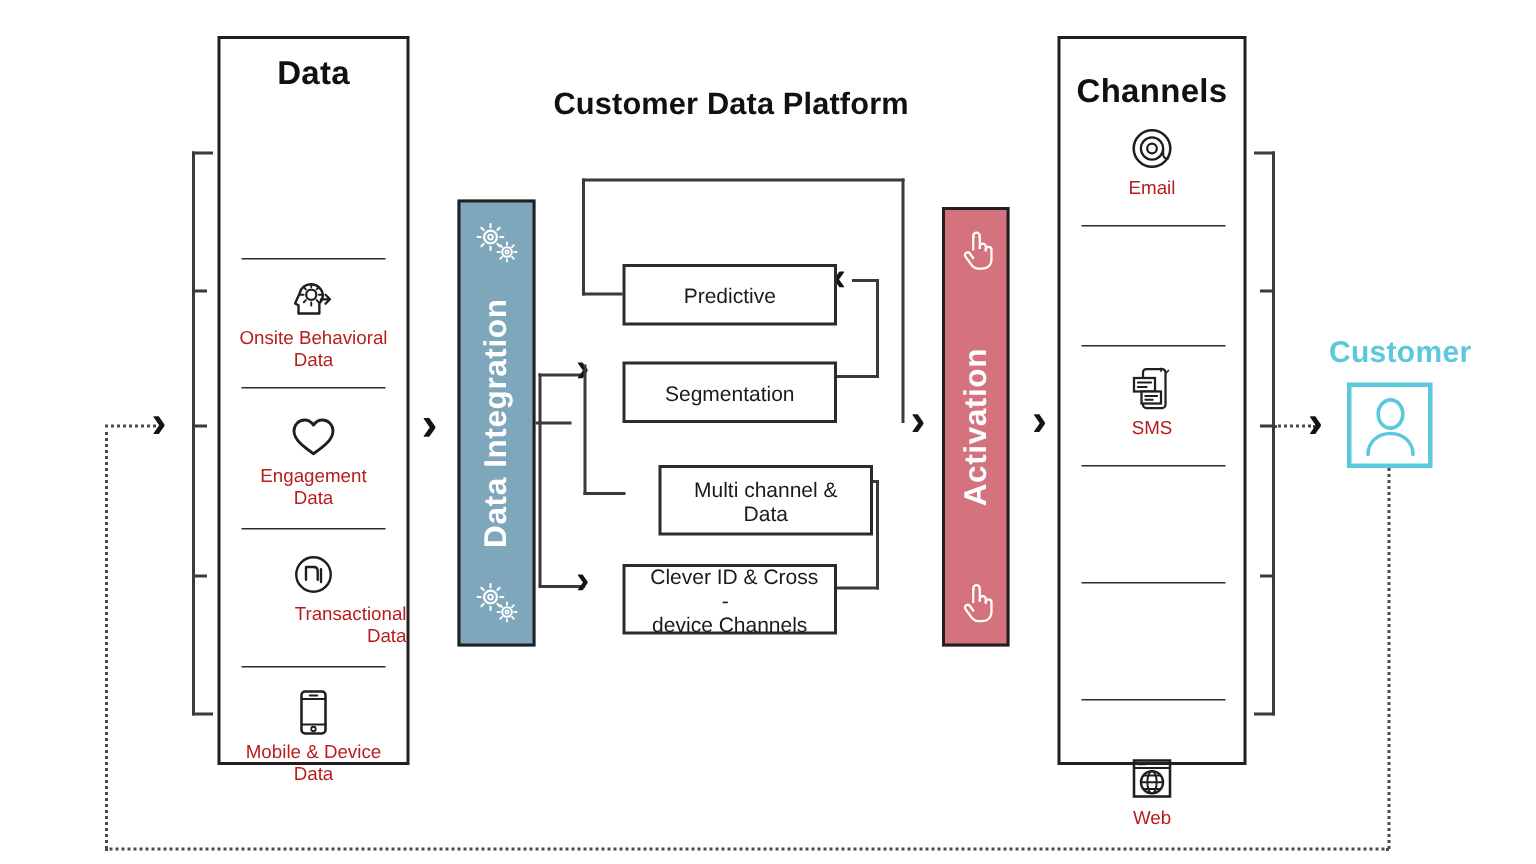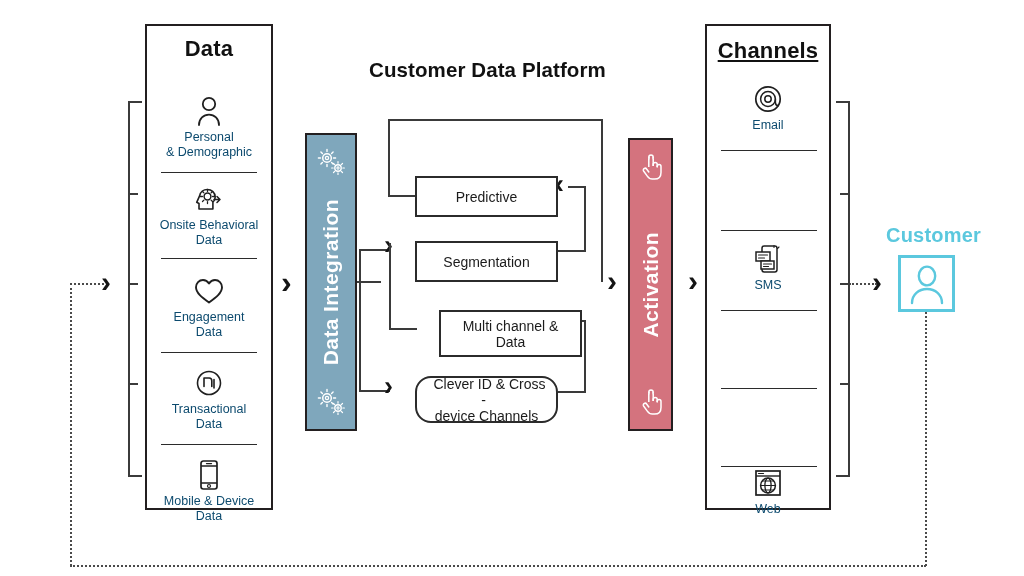--- a/index.html
+++ b/index.html
@@ -4,21 +4,21 @@
 <style>
   html,body{margin:0;padding:0;background:#ffffff;}
   body{width:1024px;height:576px;overflow:hidden;font-family:"Liberation Sans",sans-serif;color:#1a1a1a;}
   #stage{position:relative;width:1024px;height:416px;}
 
   .panel{position:absolute;border:2px solid #231f20;background:#fff;box-sizing:border-box;}
   .panel-title{position:absolute;width:100%;text-align:center;font-weight:bold;font-size:22px;color:#111;letter-spacing:.2px;}
 
   .cell{position:absolute;width:100%;text-align:center;}
   .cell .ic{height:34px;display:flex;align-items:center;justify-content:center;}
-  .cell .lb{font-size:12.5px;line-height:14.5px;color:#0c4a6e;margin-top:2px;}
+  .cell .lb{font-size:12.5px;line-height:14.5px;color:#b91c1c;margin-top:2px;}
   .divider{position:absolute;height:0;border-top:1.6px solid #2b2b2b;}
 
   .title-main{position:absolute;font-weight:bold;font-size:20.5px;color:#111;letter-spacing:.1px;}
 
   .vbar{position:absolute;border:2px solid #231f20;box-sizing:border-box;display:flex;flex-direction:column;align-items:center;justify-content:space-between;padding:10px 0;}
   .vbar .vtext{color:#fff;font-weight:bold;font-size:21px;writing-mode:vertical-rl;transform:rotate(180deg);white-space:nowrap;letter-spacing:.4px;}
   .vbar .vic{width:34px;height:34px;display:flex;align-items:center;justify-content:center;}
 
   .pbox{position:absolute;border:2.5px solid #2b2b2b;background:#fff;box-sizing:border-box;display:flex;align-items:center;justify-content:center;text-align:center;}
   .pbox span{font-size:14px;line-height:16px;color:#1b1b1b;padding:0 6px;}
@@ -62,30 +62,20 @@
     <i style="left:0;top:0;width:14px;height:1.8px;"></i>
     <i style="left:0;top:92px;width:10px;height:1.8px;"></i>
     <i style="left:0;top:182px;width:10px;height:1.8px;"></i>
     <i style="left:0;top:282px;width:10px;height:1.8px;"></i>
     <i style="left:0;top:374px;width:14px;height:1.8px;"></i>
   </div>
 
   <div class="panel" style="left:145px;top:24px;width:128px;height:486px;">
     <div class="panel-title" style="top:10px;">Data</div>
 
-    <div class="cell" style="top:68px;">
-      <div class="ic">
-        <svg width="26" height="30" viewBox="0 0 26 30">
-            <circle cx="13" cy="8" r="6.2" fill="none" stroke="#1f1f1f" stroke-width="1.8"></circle>
-            <path d="M3 29c0-6.2 4.6-10.4 10-10.4S23 22.8 23 29" fill="none" stroke="#1f1f1f" stroke-width="1.8" stroke-linecap="round"></path>
-          </svg>
-      </div>
-      <div class="lb">Personal</div>
-      <div class="lb" style="margin-top:0;">&amp; Demographic</div>
-    </div>
     <div class="divider" style="left:14px;top:146px;width:96px;"></div>
 
     <div class="cell" style="top:156px;">
       <div class="ic">
         <svg width="32" height="32" viewBox="0 0 32 32">
             <path d="M6 26v-5.5l-2.3-1.2 3-6.6C7.4 8.9 10.6 6.5 14.3 6.5c4.4 0 7.9 3.3 7.9 7.5 0 2.1-.9 3.9-2.3 5.2v6.8z" fill="none" stroke="#1f1f1f" stroke-width="1.6" stroke-linejoin="round"></path>
             <circle cx="14.5" cy="13.5" r="3.4" fill="none" stroke="#1f1f1f" stroke-width="1.5"></circle>
             <path d="M14.5 8.4v-2M14.5 20.6v-2M9.4 13.5h-2M21.6 13.5h-2M10.9 9.9 9.5 8.5M19.5 18.5l-1.4-1.4M18.1 9.9l1.4-1.4M10.9 17.1 9.5 18.5" stroke="#1f1f1f" stroke-width="1.3" stroke-linecap="round"></path>
             <path d="M21 16.5h6M24 13.5l3 3-3 3" fill="none" stroke="#1f1f1f" stroke-width="1.5" stroke-linecap="round" stroke-linejoin="round"></path>
           </svg>
@@ -99,21 +89,21 @@
       <div class="ic">
         <svg width="32" height="28" viewBox="0 0 32 28">
             <path d="M16 25.5C9 20.5 3 16 3 10.3 3 6.2 6.1 3 10 3c2.4 0 4.6 1.3 6 3.4C17.4 4.3 19.6 3 22 3c3.9 0 7 3.2 7 7.3 0 5.7-6 10.2-13 15.2z" fill="none" stroke="#1f1f1f" stroke-width="1.9" stroke-linejoin="round"></path>
           </svg>
       </div>
       <div class="lb">Engagement</div>
       <div class="lb" style="margin-top:0;">Data</div>
     </div>
     <div class="divider" style="left:14px;top:326px;width:96px;"></div>
 
-    <div class="cell" style="top:340px;">
+    <div class="cell" style="top:340px;text-align:right;">
       <div class="ic">
         <svg width="28" height="28" viewBox="0 0 28 28">
             <circle cx="14" cy="14" r="11.5" fill="none" stroke="#1f1f1f" stroke-width="1.6"></circle>
             <path d="M9 9v8.5M9 9h5.2c1.6 0 2.6 1.1 2.6 2.7v5.8M19 19v-8.5" fill="none" stroke="#1f1f1f" stroke-width="1.6" stroke-linecap="round" stroke-linejoin="round"></path>
           </svg>
       </div>
       <div class="lb">Transactional</div>
       <div class="lb" style="margin-top:0;">Data</div>
     </div>
     <div class="divider" style="left:14px;top:418px;width:96px;"></div>
@@ -188,21 +178,21 @@
 
   <div class="pbox" style="left:415px;top:241px;width:143px;height:41px;">
     <span>Segmentation</span>
   </div>
   <div class="pbox" style="left:415px;top:176px;width:143px;height:41px;">
     <span>Predictive</span>
   </div>
   <div class="pbox" style="left:415px;top:310px;width:143px;height:47px;margin-left:24px;">
     <span><span>Multi channel &amp;</span><br><span>Data</span></span>
   </div>
-  <div class="pbox" style="left:415px;top:376px;width:143px;height:47px;border-radius:16px;">
+  <div class="pbox" style="left:415px;top:376px;width:143px;height:47px;">
     <span><span>Clever ID &amp; Cross -</span><br><span>device Channels</span></span>
   </div>
 
   <div class="vbar" style="left:628px;top:138px;width:45px;height:293px;background:#D4737E;">
     <div class="vic">
       <svg width="26" height="30" viewBox="0 0 26 30">
           <path d="M10.8 15V5.3c0-1.3 1-2.3 2.2-2.3s2.2 1 2.2 2.3V14" fill="none" stroke="#fff" stroke-width="1.5"></path>
           <path d="M15.2 14v-1.6c0-1.1.9-2 2-2s2 .9 2 2V15" fill="none" stroke="#fff" stroke-width="1.5"></path>
           <path d="M19.2 15v-.6c0-1.1.9-1.9 1.9-1.9s1.9.8 1.9 1.9v6.1c0 4.2-2.6 6.6-6.4 6.6h-2.3c-2.4 0-3.7-1.1-5-3L5.6 19c-.6-.9-.3-2 .6-2.5.8-.5 1.9-.3 2.4.5l2.2 3" fill="none" stroke="#fff" stroke-width="1.5" stroke-linecap="round" stroke-linejoin="round"></path>
           <path d="M11.3 5.5c0 1-.5 1.6-.5 1.6M14.8 5.5c0 1 .5 1.6.5 1.6" stroke="#fff" stroke-width="1.1" stroke-linecap="round"></path>
@@ -215,21 +205,21 @@
           <path d="M15.2 14v-1.6c0-1.1.9-2 2-2s2 .9 2 2V15" fill="none" stroke="#fff" stroke-width="1.5"></path>
           <path d="M19.2 15v-.6c0-1.1.9-1.9 1.9-1.9s1.9.8 1.9 1.9v6.1c0 4.2-2.6 6.6-6.4 6.6h-2.3c-2.4 0-3.7-1.1-5-3L5.6 19c-.6-.9-.3-2 .6-2.5.8-.5 1.9-.3 2.4.5l2.2 3" fill="none" stroke="#fff" stroke-width="1.5" stroke-linecap="round" stroke-linejoin="round"></path>
           <path d="M11.3 5.5c0 1-.5 1.6-.5 1.6M14.8 5.5c0 1 .5 1.6.5 1.6" stroke="#fff" stroke-width="1.1" stroke-linecap="round"></path>
         </svg>
     </div>
   </div>
 
   <div class="chev" style="left:688px;top:266px;font-size:30px;">›</div>
 
   <div class="panel" style="left:705px;top:24px;width:126px;height:486px;">
-    <div class="panel-title" style="top:12px;text-decoration:underline;">Channels</div>
+    <div class="panel-title" style="top:22px;">Channels</div>
 
     <div class="cell" style="top:56px;">
       <div class="ic">
         <svg width="30" height="30" viewBox="0 0 30 30">
             <circle cx="15" cy="15" r="12.2" fill="none" stroke="#1f1f1f" stroke-width="1.7"></circle>
             <circle cx="15" cy="15" r="7.4" fill="none" stroke="#1f1f1f" stroke-width="1.5"></circle>
             <circle cx="15" cy="15" r="3.2" fill="none" stroke="#1f1f1f" stroke-width="1.5"></circle>
             <path d="M22.4 15v3.6c0 1.9 1.4 3.2 3 3.2" fill="none" stroke="#1f1f1f" stroke-width="1.5" stroke-linecap="round"></path>
           </svg>
       </div>
@@ -251,21 +241,21 @@
           </svg>
       </div>
       <div class="lb">SMS</div>
     </div>
     <div class="divider" style="left:14px;top:284px;width:96px;"></div>
 
     <div class="divider" style="left:14px;top:362px;width:96px;"></div>
 
     <div class="divider" style="left:14px;top:440px;width:96px;"></div>
 
-    <div class="cell" style="top:440px;">
+    <div class="cell" style="top:476px;">
       <div class="ic">
         <svg width="30" height="30" viewBox="0 0 30 30">
             <rect x="3" y="3" width="24" height="24" fill="none" stroke="#1f1f1f" stroke-width="1.7"></rect>
             <path d="M3 8h24" stroke="#1f1f1f" stroke-width="1.4"></path>
             <path d="M5.5 5.5h5" stroke="#1f1f1f" stroke-width="1.2" stroke-linecap="round"></path>
             <circle cx="15" cy="17.5" r="7.4" fill="none" stroke="#1f1f1f" stroke-width="1.5"></circle>
             <ellipse cx="15" cy="17.5" rx="3.1" ry="7.4" fill="none" stroke="#1f1f1f" stroke-width="1.3"></ellipse>
             <path d="M7.8 17.5h14.4M9 13h12M9 22h12" stroke="#1f1f1f" stroke-width="1.2"></path>
           </svg>
       </div>

